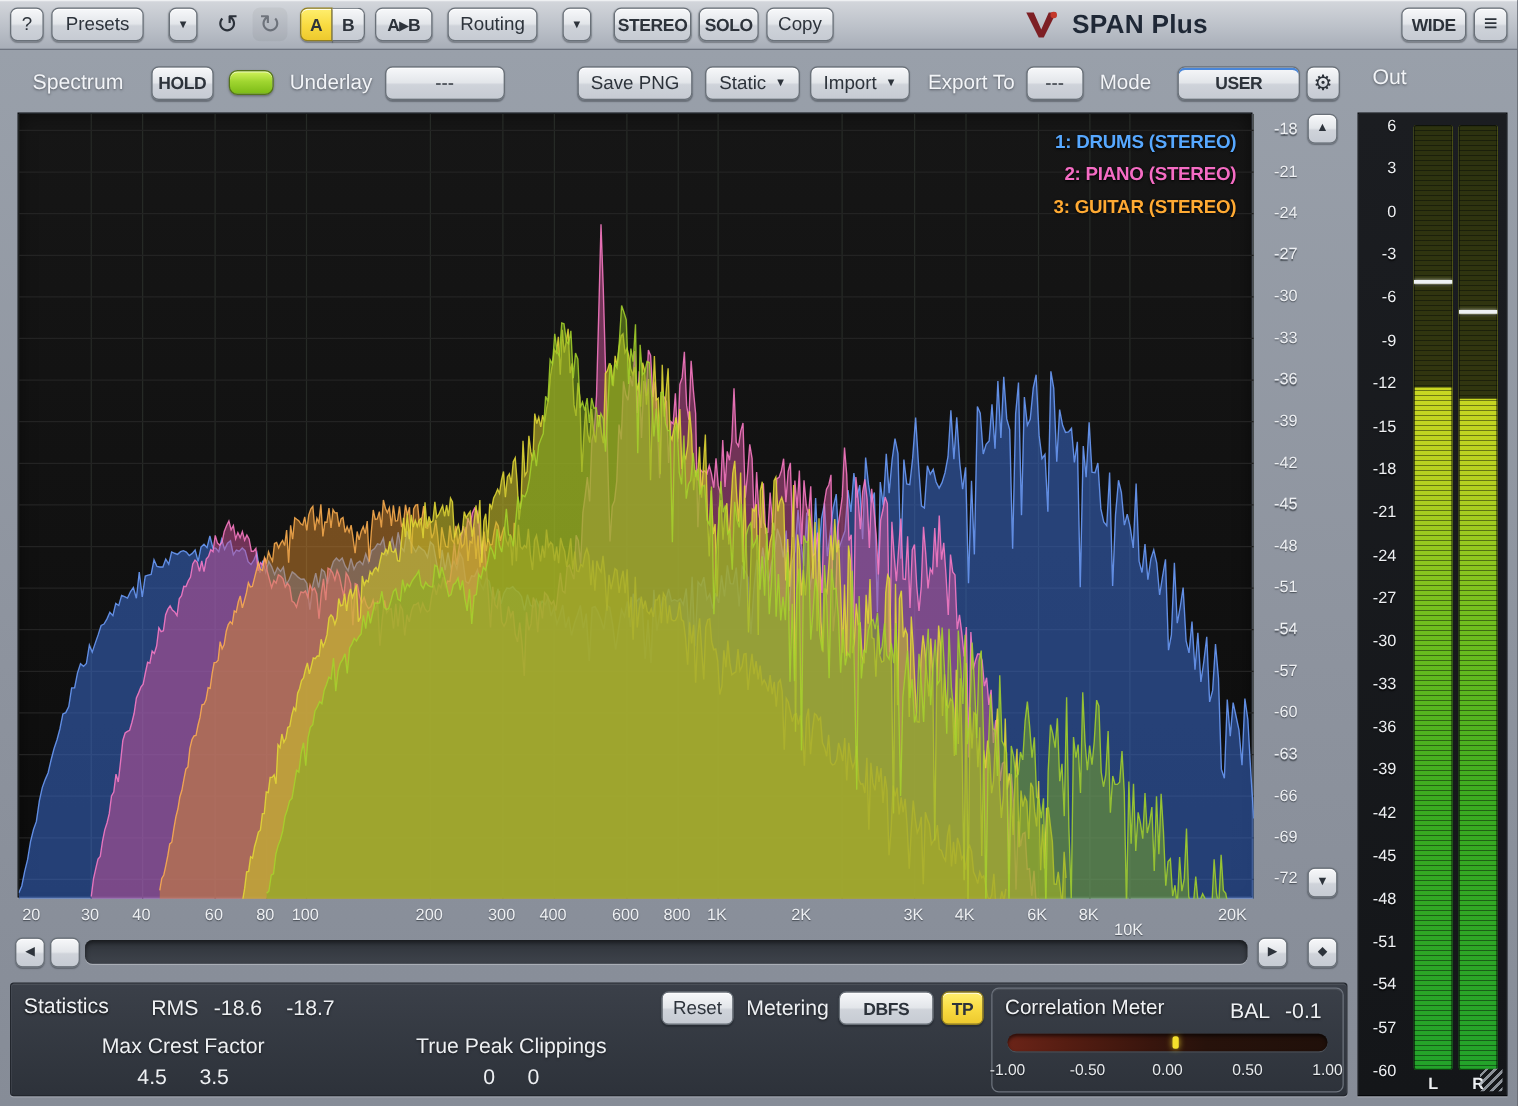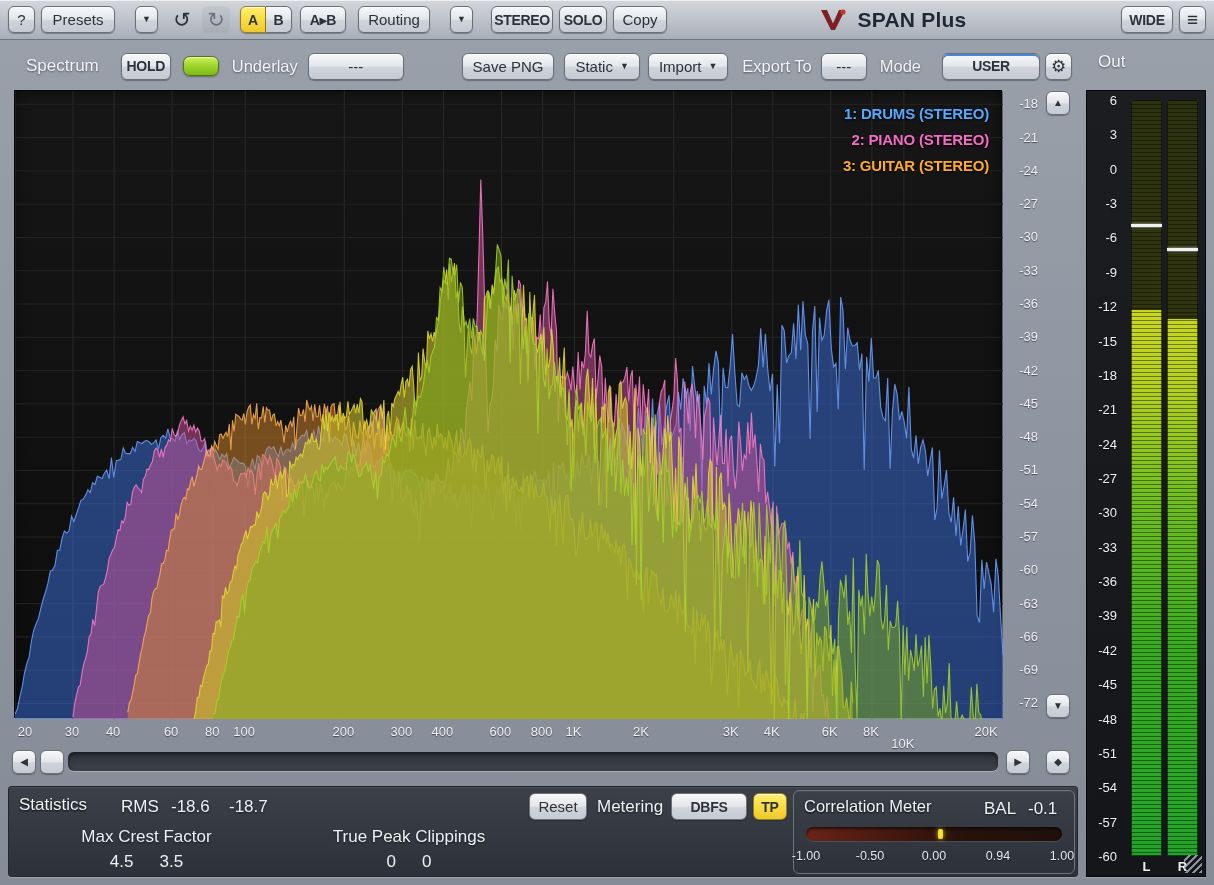--- a/index.html
+++ b/index.html
@@ -297,21 +297,21 @@
       <div class="tab2" style="left:10px;top:6px;font-size:16.5px">Correlation Meter</div>
       <div class="srow" style="left:190px;top:8px">BAL</div>
       <div class="srow" style="left:234px;top:8px">-0.1</div>
       <div class="corr-bar">
         <div class="corr-ind" id="corr-ind" style="left: 131.9px;"></div>
       </div>
       <div id="corr-scale">
           <span style="left: 12px;">-1.00</span>
           <span style="left: 76px;">-0.50</span>
           <span style="left: 140px;">0.00</span>
-          <span style="left: 204px;">0.94</span>
+          <span style="left: 204px;">0.50</span>
           <span style="left: 268px;">1.00</span>
         </div>
     </div>
   </div>
 
   <div class="tab" style="position:absolute;left:1086px;top:44px">Out</div>
   <div class="meter-body">
     <div id="m-scale" style="position:absolute;left:0;top:0;width:100%;height:100%">
         <div class="m-tick" style="top: 9px;">6</div>
         <div class="m-tick" style="top: 43.3636px;">3</div>

